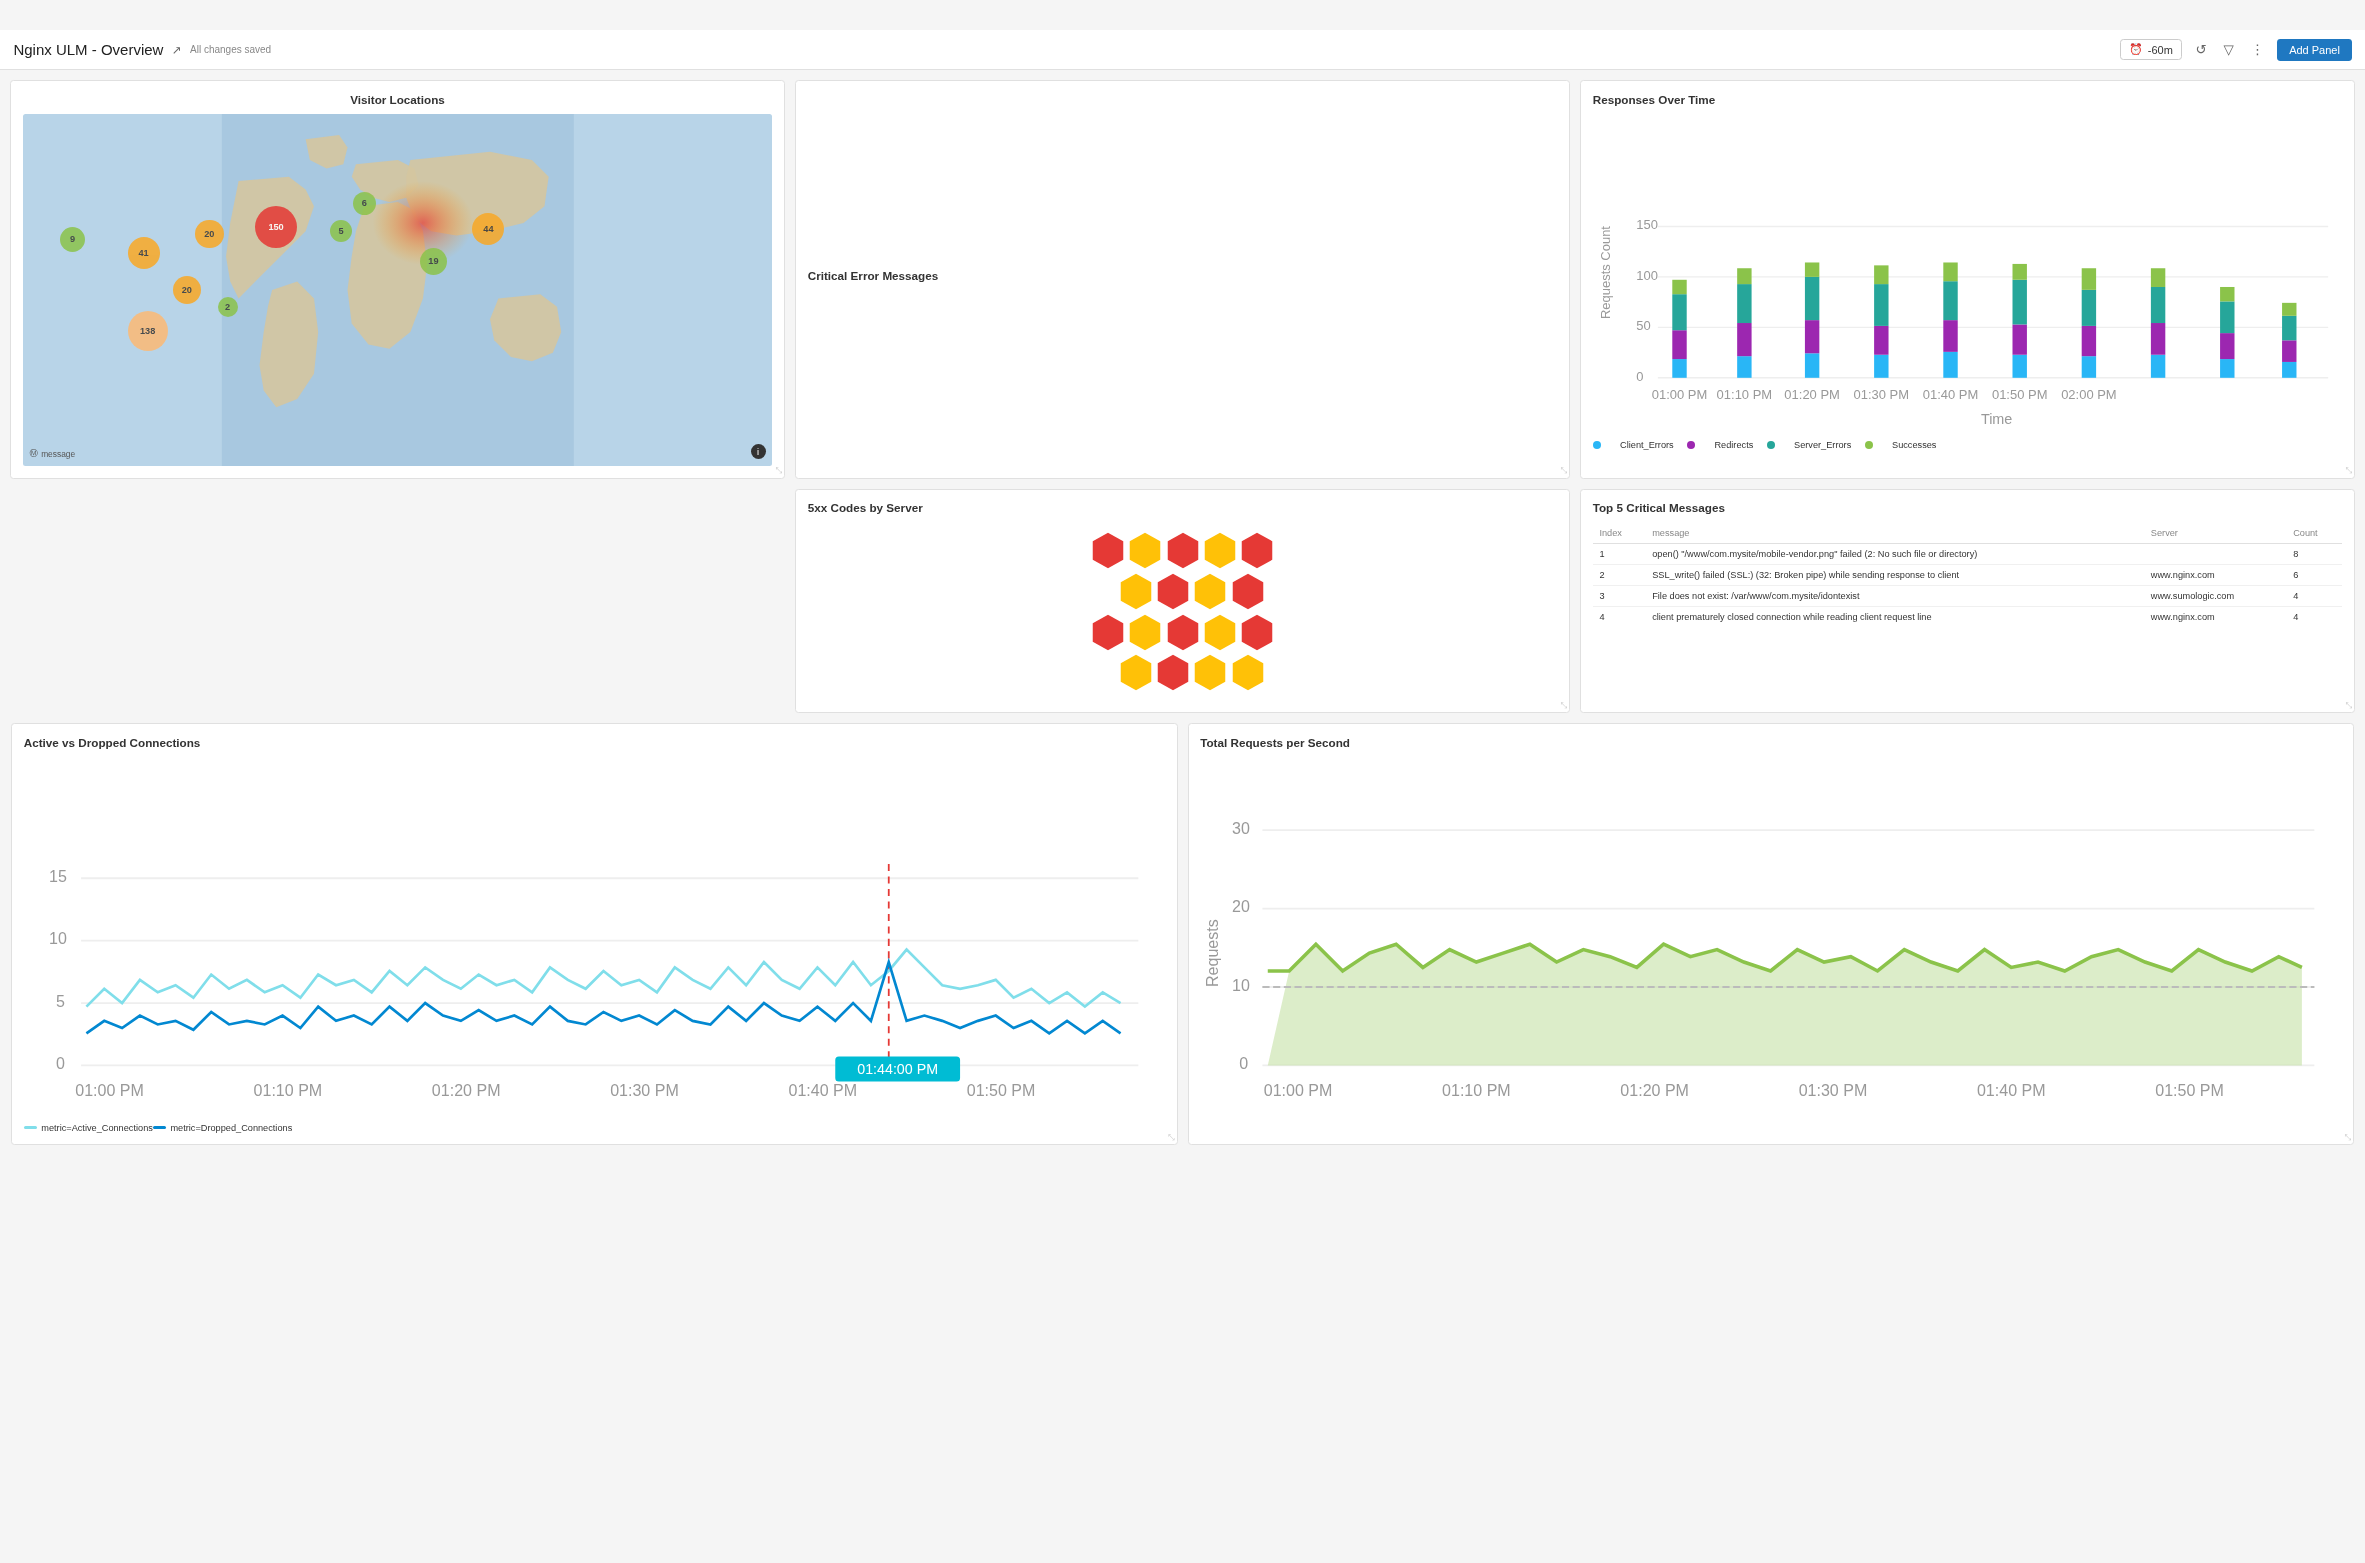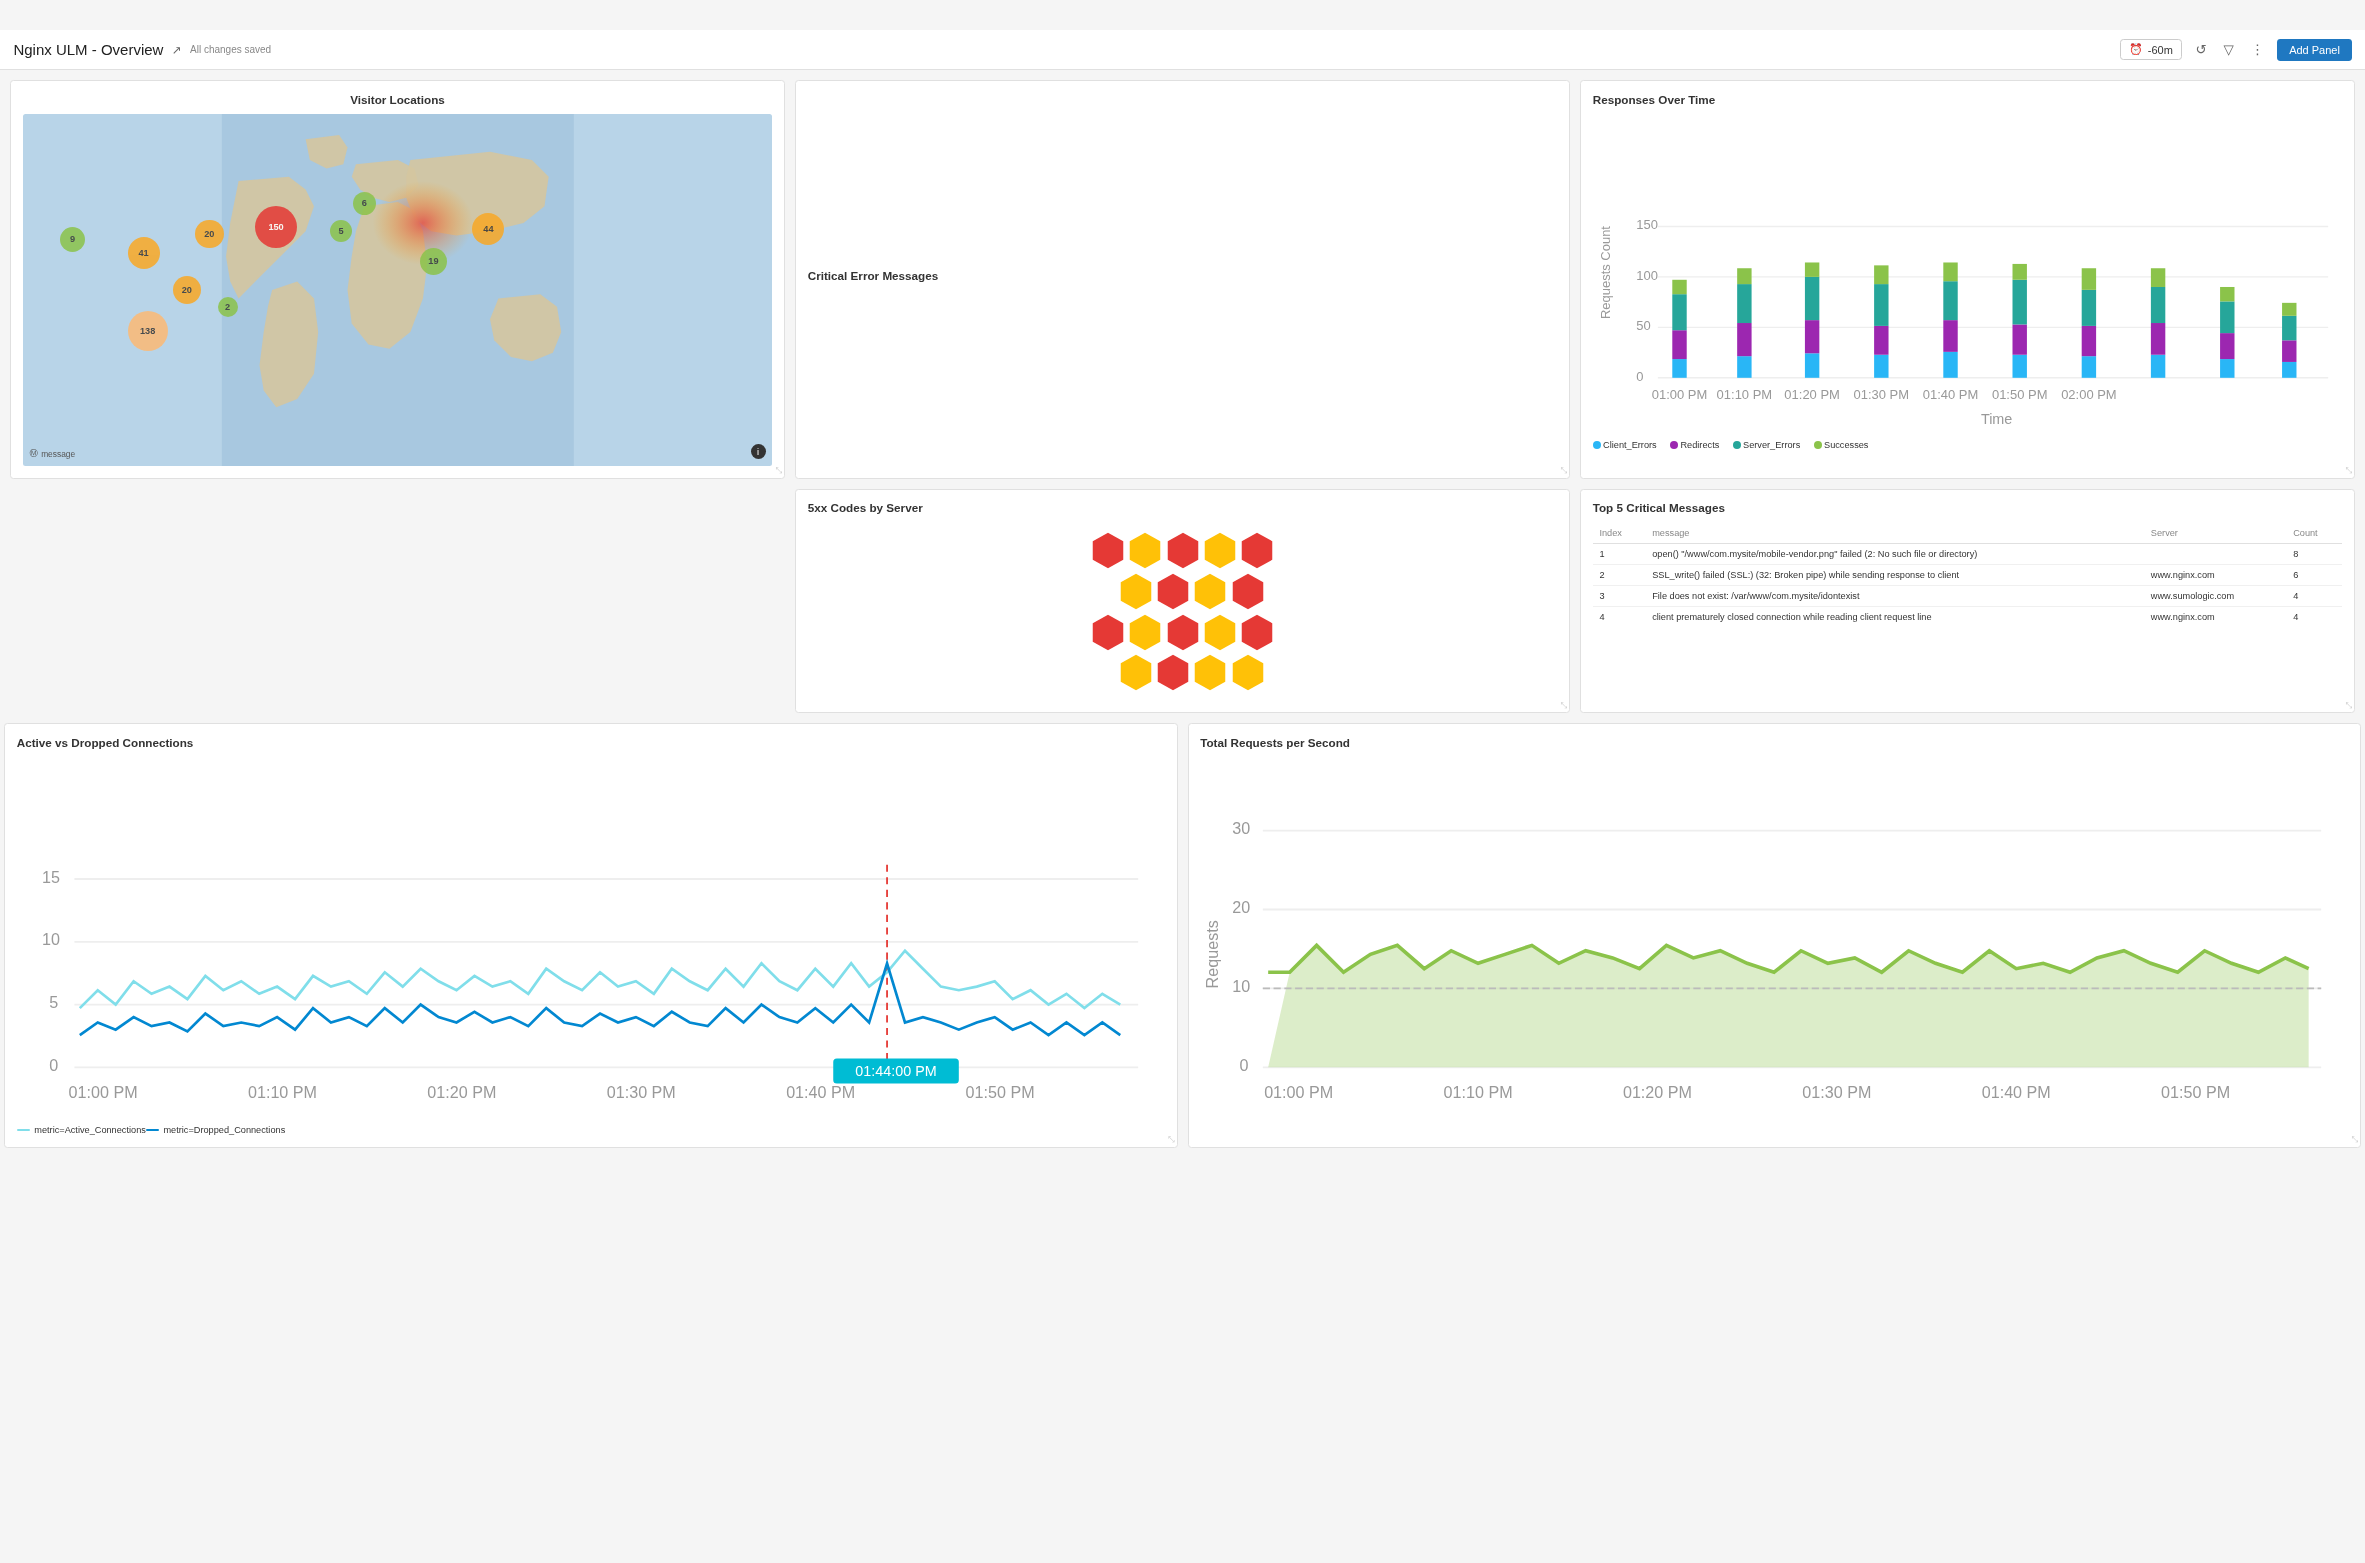--- a/index.html
+++ b/index.html
@@ -46,21 +46,21 @@
     
     .panel-responses { grid-column: 3; grid-row: 1; }
     
     
     .panel-5xx { grid-column: 2; grid-row: 2; }
     
     
     .panel-top5 { grid-column: 3; grid-row: 2; }
     
     
-    .bottom-row { padding: 0 4px 10px; display: grid; grid-template-columns: 1fr 1fr; gap: 10px; }
+    .bottom-row { padding: 0 11px 10px; display: grid; grid-template-columns: 1fr 1fr; gap: 10px; }
     .panel-connections { }
     .panel-requests { }
 
     
     .map-container {
       width: 100%; height: 352px; background: #b8d4e8; border-radius: 2.5px;
       position: relative; overflow: hidden;
     }
     .map-svg { width: 100%; height: 100%; }
     .map-bubble {
@@ -78,21 +78,21 @@
     }
 
     
     .error-number { font-size: 54px; font-weight: 600; color: #e53935; line-height: 1; }
     .error-label { font-size: 13.4px; color: #555; margin-top: 6.7px; }
 
     
     .chart-container { position: relative; width: 100%; }
     .bar-chart-svg { width: 100%; }
     .legend { display: flex; gap: 13.4px; flex-wrap: wrap; margin-top: 6.7px; }
-    .legend-item { display: flex; align-items: center; gap: 2px; font-size: 9.2px; }
+    .legend-item { display: flex; align-items: center; gap: 19px; font-size: 9.2px; }
     .legend-dot { width: 8.4px; height: 8.4px; border-radius: 50%; }
 
     
     .data-table { width: 100%; border-collapse: collapse; font-size: 9.2px; }
     .data-table th { text-align: left; padding: 5px 6.7px; color: #888; font-weight: 500; border-bottom: 0.8px solid #e0e0e0; }
     .data-table td { padding: 5px 6.7px; border-bottom: 0.8px solid #f0f0f0; vertical-align: top; }
     .data-table tr:last-child td { border-bottom: none; }
 
     
     .line-chart-svg { width: 100%; }

